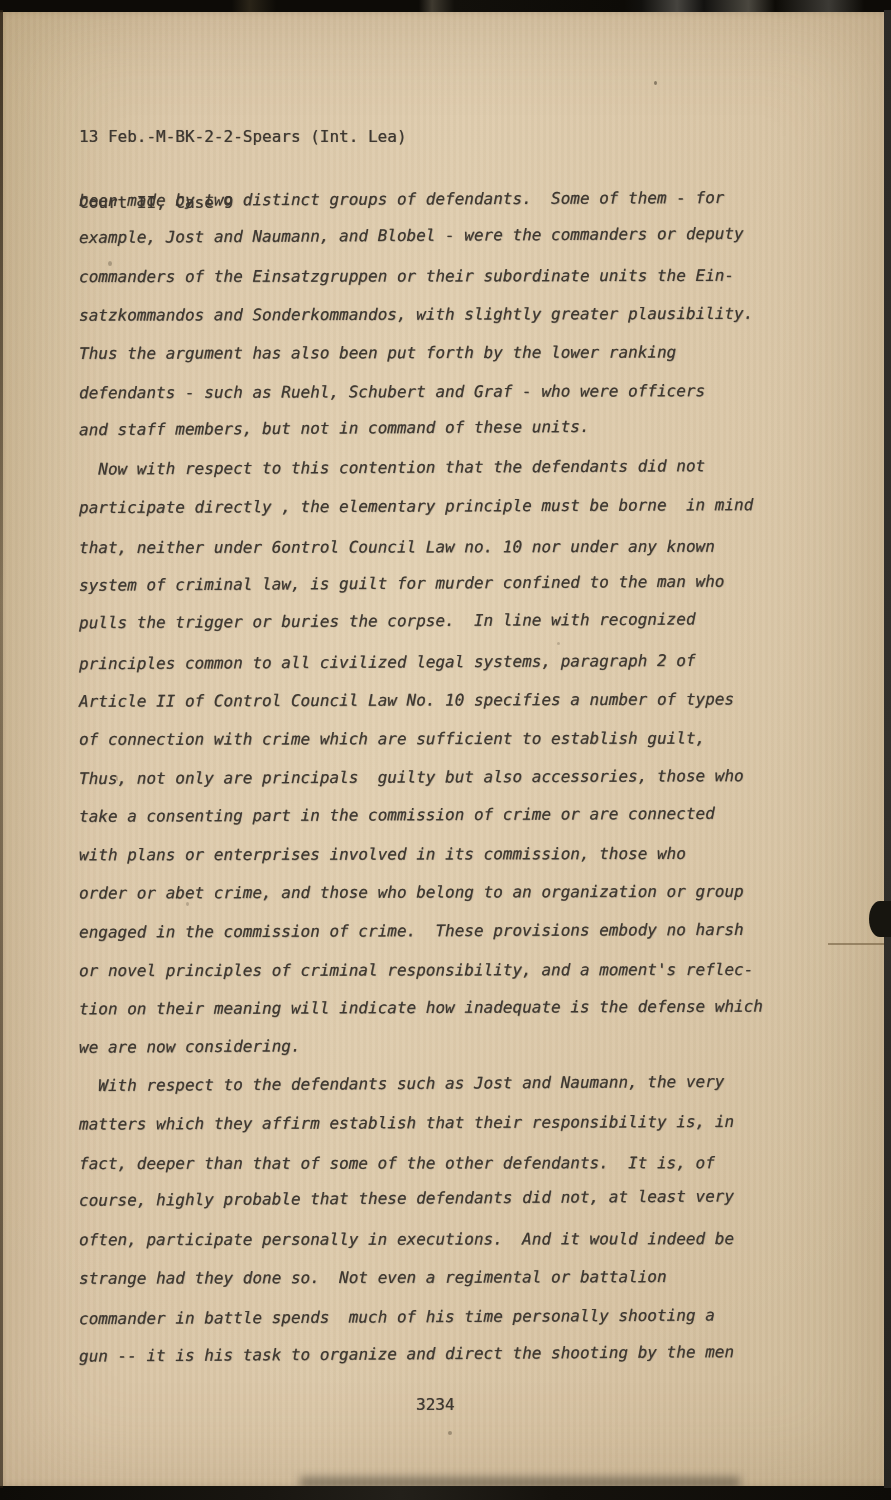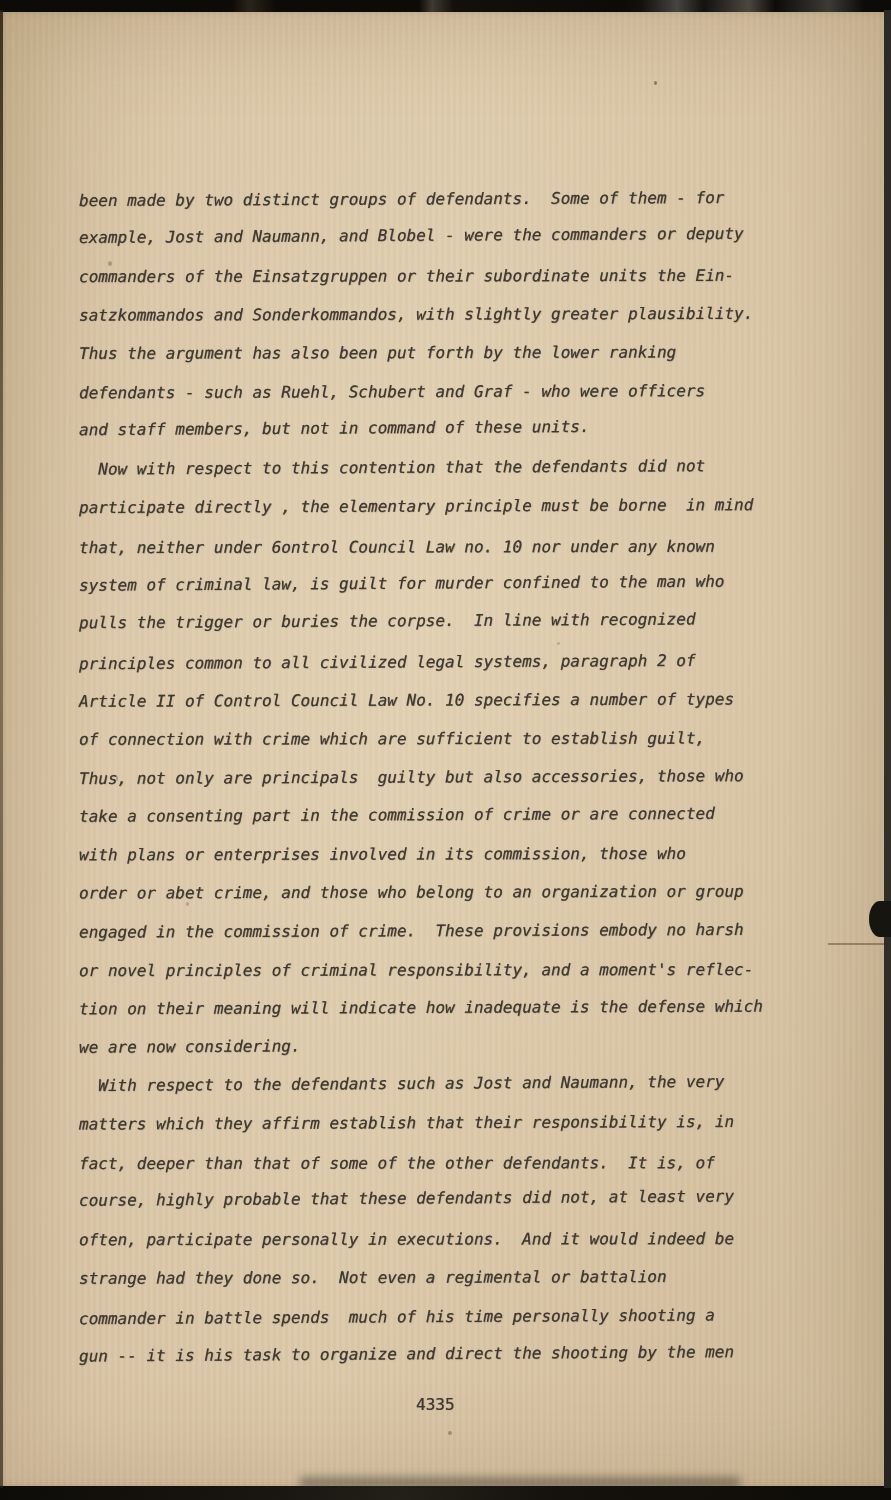--- a/index.html
+++ b/index.html
@@ -94,24 +94,28 @@
   .s5{left:448px;top:1421px;width:4px;height:4px;opacity:.7;}
   .s6{left:557px;top:632px;width:3px;height:3px;opacity:.45;}
 </style>
 </head>
 <body>
 
 <div class="scan">
 
   <div class="paper">
 
+    <div class="header typed">
+      <div>13 Feb.-M-BK-2-2-Spears (Int. Lea)</div>
+      <div>Court II, Case 9</div>
+    </div>
 
     <div class="body-lines typed" id="body-lines"><div class="tline" style="transform: translateY(1.01px) rotate(-0.266deg);">been made by two distinct groups of defendants.  Some of them - for</div><div class="tline" style="transform: translateY(-1.06px) rotate(-0.355deg);">example, Jost and Naumann, and Blobel - were the commanders or deputy</div><div class="tline" style="transform: translateY(0.14px) rotate(-0.115deg);">commanders of the Einsatzgruppen or their subordinate units the Ein-</div><div class="tline" style="transform: translateY(-0.3px) rotate(-0.161deg);">satzkommandos and Sonderkommandos, with slightly greater plausibility.</div><div class="tline" style="transform: translateY(-0.11px) rotate(-0.133deg);">Thus the argument has also been put forth by the lower ranking</div><div class="tline" style="transform: translateY(0.3px) rotate(-0.2deg);">defendants - such as Ruehl, Schubert and Graf - who were officers</div><div class="tline" style="transform: translateY(-0.8px) rotate(-0.369deg);">and staff members, but not in command of these units.</div><div class="tline" style="transform: translateY(-0.41px) rotate(-0.309deg);">  Now with respect to this contention that the defendants did not</div><div class="tline" style="transform: translateY(0.1px) rotate(-0.256deg);">participate directly , the elementary principle must be borne  in mind</div><div class="tline" style="transform: translateY(1.13px) rotate(-0.122deg);">that, neither under 6ontrol Council Law no. 10 nor under any known</div><div class="tline" style="transform: translateY(0.77px) rotate(-0.363deg);">system of criminal law, is guilt for murder confined to the man who</div><div class="tline" style="transform: translateY(-0.77px) rotate(-0.355deg);">pulls the trigger or buries the corpse.  In line with recognized</div><div class="tline" style="transform: translateY(1.19px) rotate(-0.307deg);">principles common to all civilized legal systems, paragraph 2 of</div><div class="tline" style="transform: translateY(0.76px) rotate(-0.199deg);">Article II of Control Council Law No. 10 specifies a number of types</div><div class="tline" style="transform: translateY(-0.14px) rotate(-0.119deg);">of connection with crime which are sufficient to establish guilt,</div><div class="tline" style="transform: translateY(1.02px) rotate(-0.252deg);">Thus, not only are principals  guilty but also accessories, those who</div><div class="tline" style="transform: translateY(-0.16px) rotate(-0.273deg);">take a consenting part in the commission of crime or are connected</div><div class="tline" style="transform: translateY(0.35px) rotate(-0.135deg);">with plans or enterprises involved in its commission, those who</div><div class="tline" style="transform: translateY(-0.43px) rotate(-0.163deg);">order or abet crime, and those who belong to an organization or group</div><div class="tline" style="transform: translateY(0.62px) rotate(-0.233deg);">engaged in the commission of crime.  These provisions embody no harsh</div><div class="tline" style="transform: translateY(0.13px) rotate(-0.105deg);">or novel principles of criminal responsibility, and a moment's reflec-</div><div class="tline" style="transform: translateY(0.39px) rotate(-0.235deg);">tion on their meaning will indicate how inadequate is the defense which</div><div class="tline" style="transform: translateY(-0.19px) rotate(-0.374deg);">we are now considering.</div><div class="tline" style="transform: translateY(-0.87px) rotate(-0.385deg);">  With respect to the defendants such as Jost and Naumann, the very</div><div class="tline" style="transform: translateY(-0.41px) rotate(-0.235deg);">matters which they affirm establish that their responsibility is, in</div><div class="tline" style="transform: translateY(-0.01px) rotate(-0.074deg);">fact, deeper than that of some of the other defendants.  It is, of</div><div class="tline" style="transform: translateY(-1.2px) rotate(-0.377deg);">course, highly probable that these defendants did not, at least very</div><div class="tline" style="transform: translateY(-0.81px) rotate(-0.099deg);">often, participate personally in executions.  And it would indeed be</div><div class="tline" style="transform: translateY(-0.19px) rotate(-0.171deg);">strange had they done so.  Not even a regimental or battalion</div><div class="tline" style="transform: translateY(1.16px) rotate(-0.33deg);">commander in battle spends  much of his time personally shooting a</div><div class="tline" style="transform: translateY(0.54px) rotate(-0.387deg);">gun -- it is his task to organize and direct the shooting by the men</div></div>
 
-    <div class="pagenum typed">4335</div>
+    <div class="pagenum typed">3234</div>
 
     <span class="speck s1"></span>
     <span class="speck s2"></span>
     <span class="speck s3"></span>
     <span class="speck s4"></span>
     <span class="speck s5"></span>
     <span class="speck s6"></span>
     <div class="crease"></div>
   </div>
 

